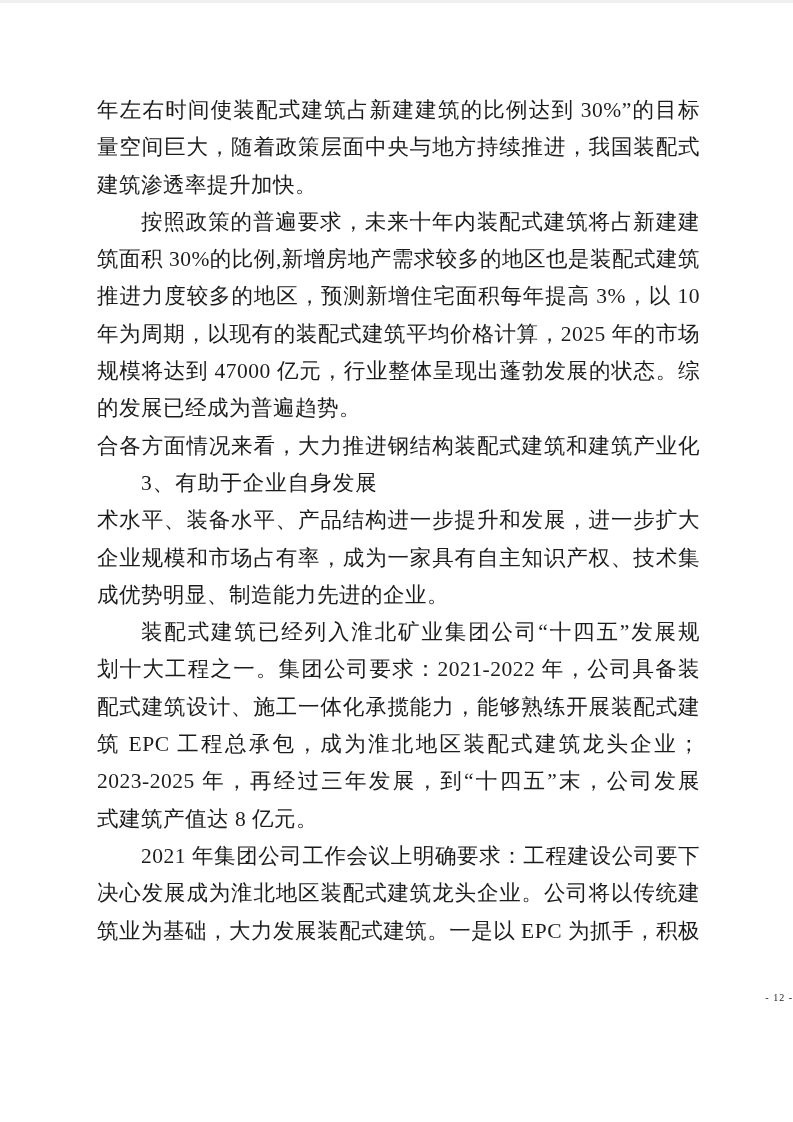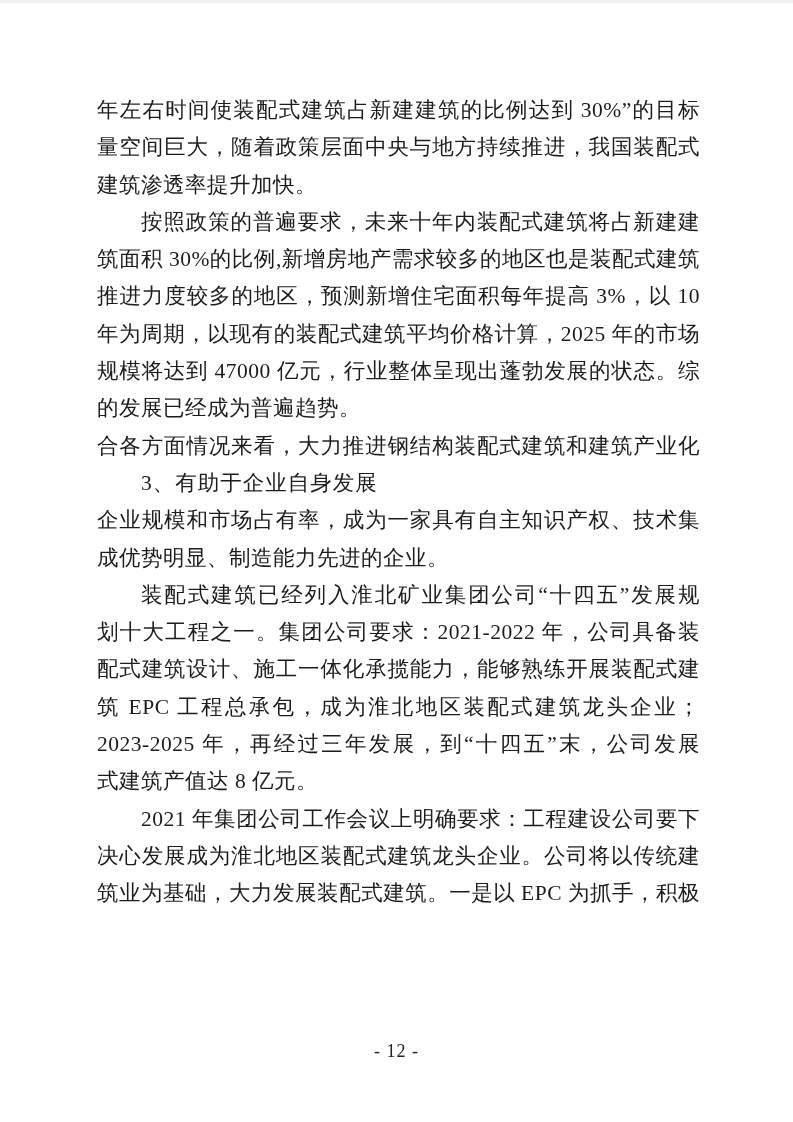--- a/index.html
+++ b/index.html
@@ -45,25 +45,25 @@
   }
   .line.indent {
     text-indent: 44px;
   }
   .line.bold {
     font-weight: normal;
     letter-spacing: 1px;
   }
   .footer {
     position: absolute;
-    top: 1041px;
+    top: 988px;
     left: 0;
     width: 100%;
-    text-align: center;
-    font-size: 18px;
+    text-align: right;
+    font-size: 10px;
     line-height: 20px;
     color: #222222;
     letter-spacing: 1px;
   }
 </style>
 </head>
 <body>
 
 <div class="page">
   <div class="edge-strip"></div>
@@ -79,20 +79,21 @@
         <div class="line fill">推进力度较多的地区，预测新增住宅面积每年提高 3%，以 10</div>
         <div class="line fill">年为周期，以现有的装配式建筑平均价格计算，2025 年的市场</div>
         <div class="line fill">规模将达到 47000 亿元，行业整体呈现出蓬勃发展的状态。综</div>
         <div class="line">的发展已经成为普遍趋势。</div>
         <div class="line fill">合各方面情况来看，大力推进钢结构装配式建筑和建筑产业化</div>
       </div>
       <div class="block">
         <div class="line indent bold">3、有助于企业自身发展</div>
       </div>
       <div class="block">
+        <div class="line fill">术水平、装备水平、产品结构进一步提升和发展，进一步扩大</div>
         <div class="line fill">企业规模和市场占有率，成为一家具有自主知识产权、技术集</div>
         <div class="line">成优势明显、制造能力先进的企业。</div>
       </div>
       <div class="block">
         <div class="line fill indent">装配式建筑已经列入淮北矿业集团公司“十四五”发展规</div>
         <div class="line fill">划十大工程之一。集团公司要求：2021-2022 年，公司具备装</div>
         <div class="line fill">配式建筑设计、施工一体化承揽能力，能够熟练开展装配式建</div>
         <div class="line fill">筑 EPC 工程总承包，成为淮北地区装配式建筑龙头企业；</div>
         <div class="line fill">2023-2025 年，再经过三年发展，到“十四五”末，公司发展</div>
         <div class="line">式建筑产值达 8 亿元。</div>

